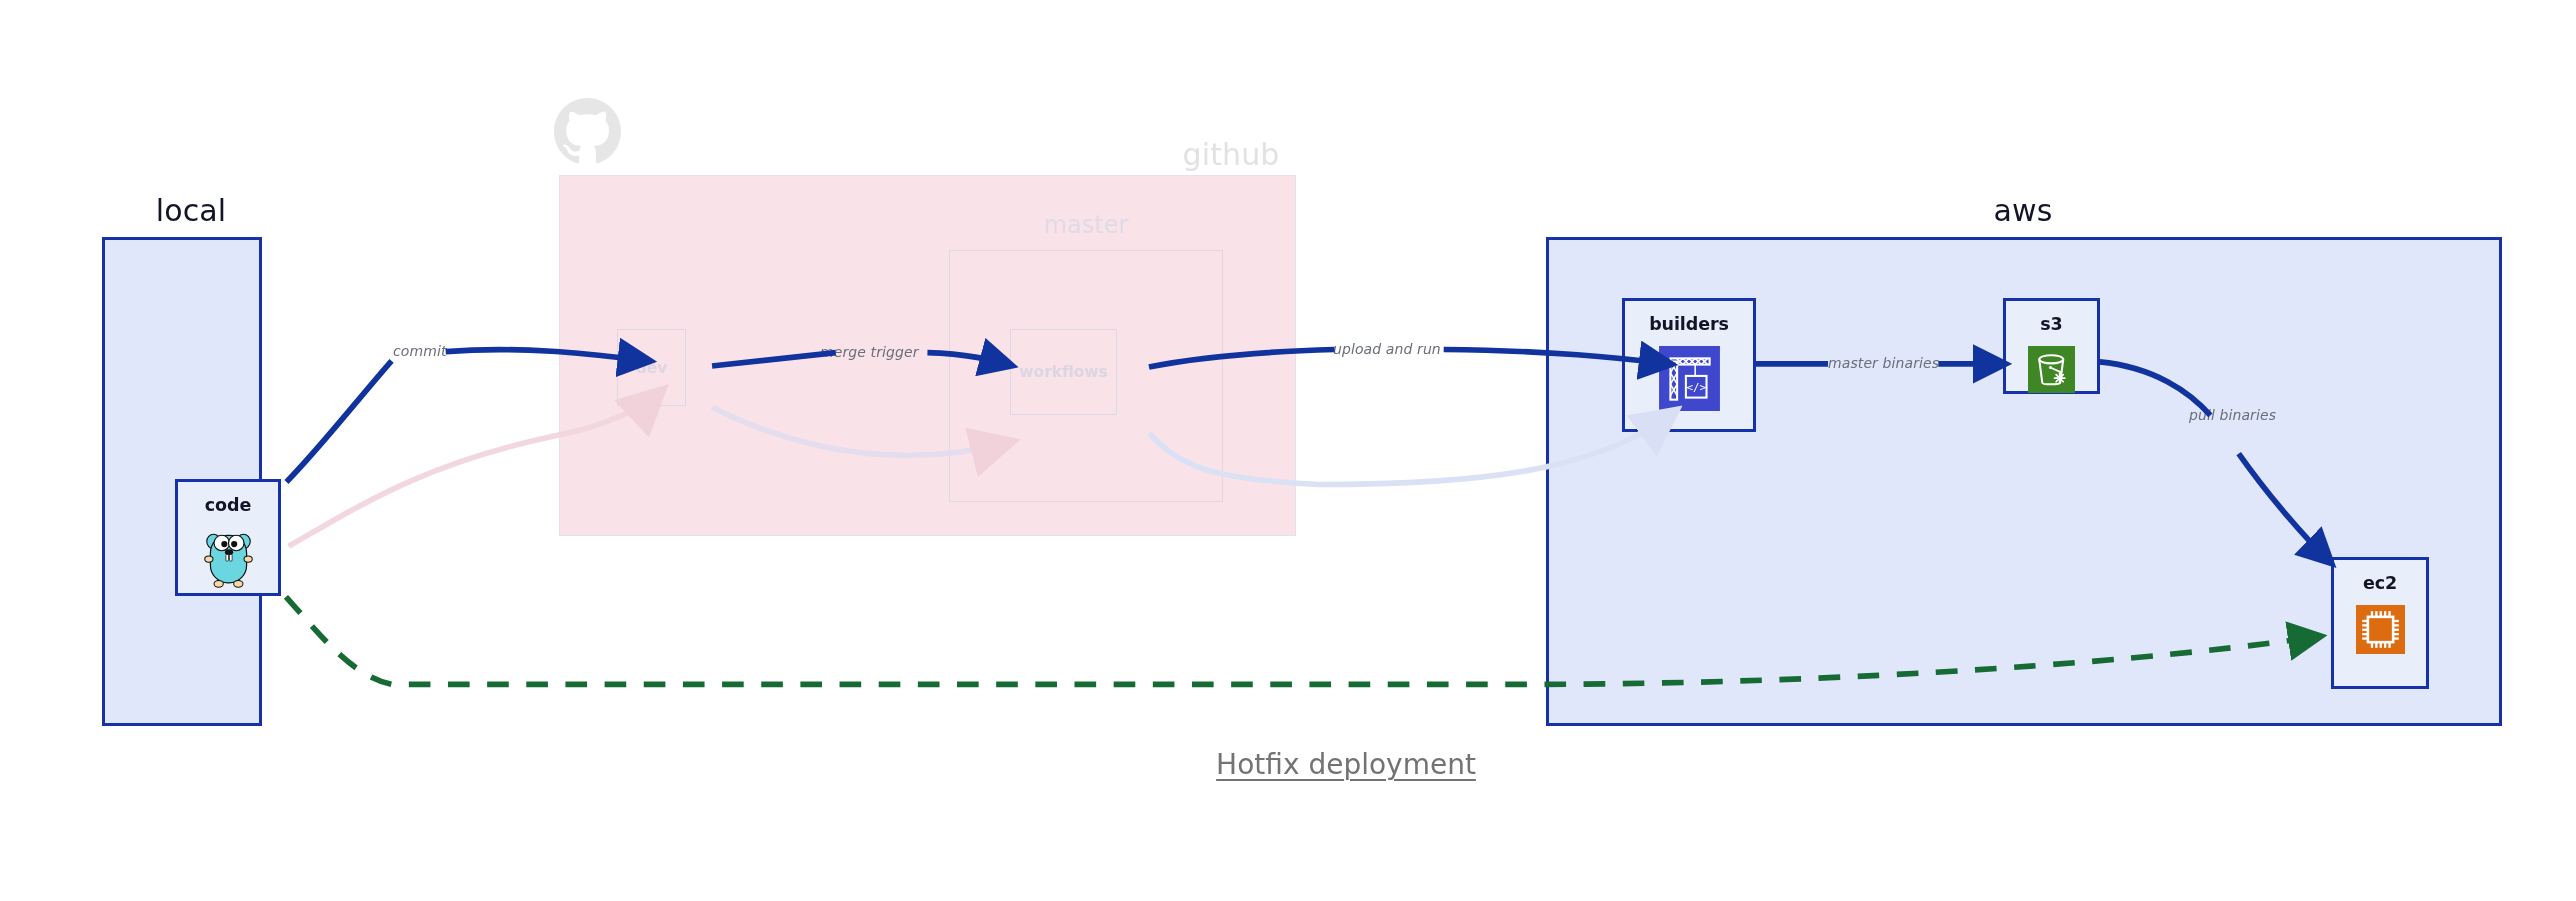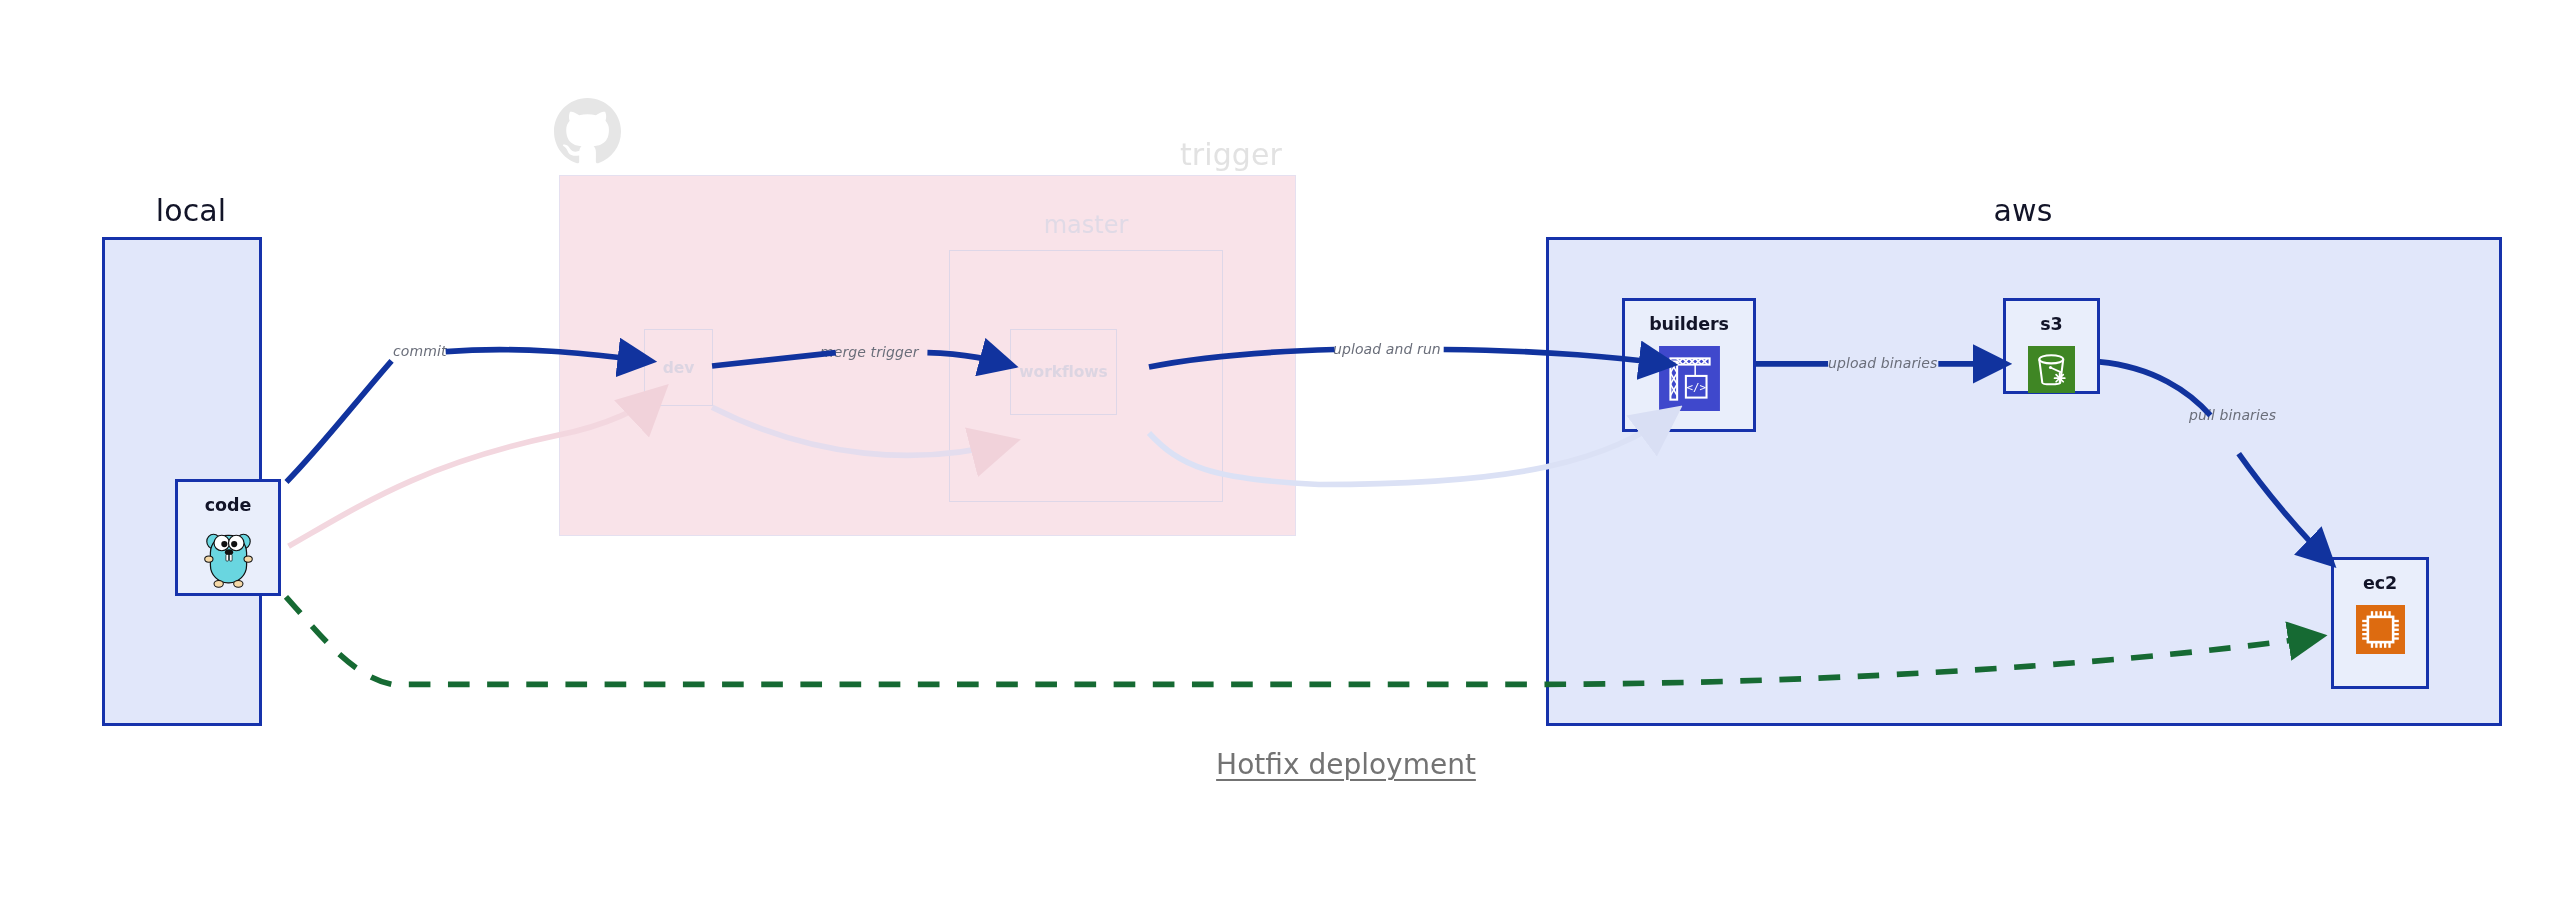--- a/index.html
+++ b/index.html
@@ -150,21 +150,21 @@
 
     <path d="M 2230 840 C 2290 905 2350 930 2560 940 C 2950 940 3120 895 3248 800" fill="none" stroke="#dbe1f5" stroke-width="11" marker-end="url(#arrow-faded-blue)"></path>
   </svg>
 
   <div class="layer-containers">
 
     <div class="container local" style="left:102px; top:237px; width:160px; height:489px;"></div>
     <div class="container-title" style="left:191px; top:193px; transform:translateX(-50%);">local</div>
 
     <div class="container github" style="left:559px; top:175px; width:737px; height:361px;"></div>
-    <div class="container-title muted" style="left:1231px; top:137px; transform:translateX(-50%);">trigger</div>
+    <div class="container-title muted" style="left:1231px; top:137px; transform:translateX(-50%);">github</div>
 
     <svg style="position:absolute; left:554px; top:98px; width:67px; height:67px;" viewBox="0 0 16 16">
       <path fill="#e6e6e6" d="M8 0C3.58 0 0 3.58 0 8c0 3.54 2.29 6.53 5.47 7.59.4.07.55-.17.55-.38
         0-.19-.01-.82-.01-1.49-2.01.37-2.53-.49-2.69-.94-.09-.23-.48-.94-.82-1.13-.28-.15-.68-.52-.01-.53.63-.01
         1.08.58 1.23.82.72 1.21 1.87.87 2.33.66.07-.52.28-.87.51-1.07-1.78-.2-3.64-.89-3.64-3.95
         0-.87.31-1.59.82-2.15-.08-.2-.36-1.02.08-2.12 0 0 .67-.21 2.2.82.64-.18 1.32-.27 2-.27.68 0 1.36.09
         2 .27 1.53-1.04 2.2-.82 2.2-.82.44 1.1.16 1.92.08 2.12.51.56.82 1.27.82 2.15 0 3.07-1.87 3.75-3.65
         3.95.29.25.54.73.54 1.48 0 1.07-.01 1.93-.01 2.2 0 .21.15.46.55.38A8.01 8.01 0 0 0 16 8c0-4.42-3.58-8-8-8z"></path>
     </svg>
 
@@ -226,21 +226,21 @@
           <circle cx="47" cy="33" r="6" fill="#111"></circle>
           <circle cx="66" cy="33" r="6" fill="#111"></circle>
 
           <ellipse cx="56" cy="49" rx="8" ry="6" fill="#111"></ellipse>
           <rect x="50" y="53" width="5" height="13" rx="2" fill="#fff" stroke="#111" stroke-width="1.4"></rect>
           <rect x="57" y="53" width="5" height="13" rx="2" fill="#fff" stroke="#111" stroke-width="1.4"></rect>
         </svg>
       </div>
     </div>
 
-    <div class="node ghost" style="left:644px; top:329px; width:69px; height:77px; justify-content:center;">
+    <div class="node ghost" style="left:617px; top:329px; width:69px; height:77px; justify-content:center;">
       <div class="node-label" style="margin-top:0;">dev</div>
     </div>
 
     <div class="node ghost" style="left:1010px; top:329px; width:107px; height:86px; justify-content:center;">
       <div class="node-label" style="margin-top:0;">workflows</div>
     </div>
 
     <div class="node" style="left:1622px; top:298px; width:134px; height:134px;">
       <div class="node-label">builders</div>
       <div class="node-icon">
@@ -330,21 +330,21 @@
     </div>
   </div>
 
   <div class="layer-text">
     <div class="edge-label" style="left:393px; top:343px;">commit</div>
 
     <div class="edge-label" style="left:820px; top:344px;">merge trigger</div>
 
     <div class="edge-label" style="left:1333px; top:341px;">upload and run</div>
 
-    <div class="edge-label" style="left:1828px; top:355px;">upload binaries</div>
+    <div class="edge-label" style="left:1828px; top:355px;">master binaries</div>
 
     <div class="edge-label" style="left:2189px; top:407px;">pull binaries</div>
 
     <div class="diagram-title" style="left:1302px; top:748px; transform:translateX(-50%);">Hotfix deployment</div>
   </div>
 
 </div>
 
 
 </body></html>

